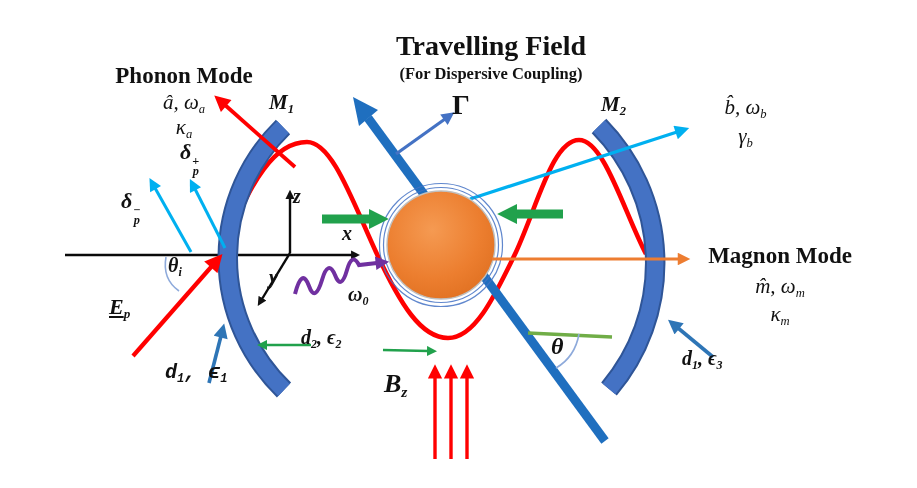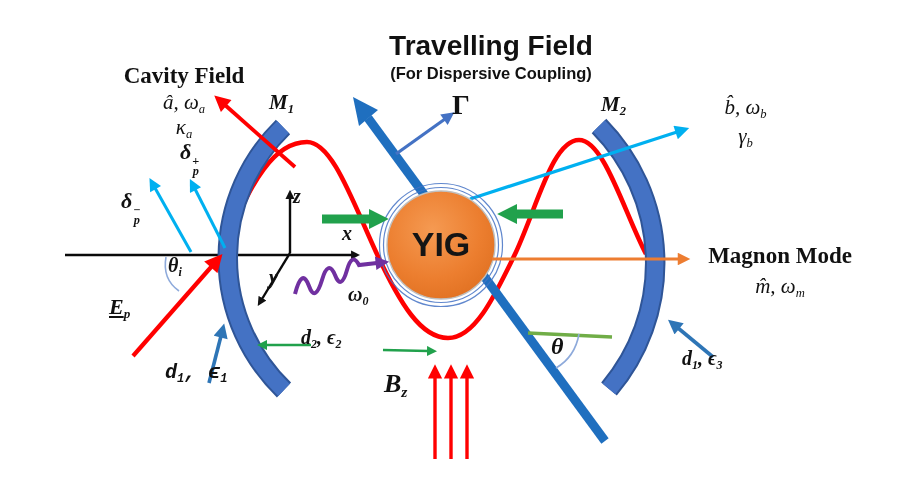--- a/index.html
+++ b/index.html
@@ -3,21 +3,21 @@
 <meta charset="utf-8">
 <style>
   html,body{margin:0;padding:0;background:#fff;}
   #fig{position:relative;width:917px;height:488px;background:#fff;overflow:hidden;
        font-family:"Liberation Serif",serif;color:#111;}
   #art{position:absolute;left:0;top:0;}
   .lbl{position:absolute;white-space:nowrap;font-weight:bold;line-height:1.05;}
   .math{font-style:italic;}
   .math sub{font-size:0.6em;font-style:italic;font-weight:bold;vertical-align:-0.3em;line-height:0;}
   .roman{font-style:normal;}
-  .sans{font-family:Liberation Sans, sans-serif;font-style:normal;}
+  .sans{font-family:Liberation Serif, serif;font-style:normal;}
   .block{position:absolute;text-align:center;}
   .block .h{font-size:23px;font-weight:bold;line-height:1.2;}
   .block .m{font-size:21px;font-weight:normal;font-style:italic;line-height:1.2;}
   .block .m sub{font-size:0.6em;vertical-align:-0.3em;line-height:0;}
   .stk{display:inline-flex;flex-direction:column;align-items:center;font-size:0.56em;
        line-height:0.8;vertical-align:-0.5em;margin-left:1px;}
   .stk .t{font-style:normal;}
   .stk .b{font-style:italic;}
   #title-block{position:absolute;left:330px;top:30px;width:322px;text-align:center;}
   #title-block .t1{font-size:28px;font-weight:bold;}
@@ -133,33 +133,34 @@
     <line x1="209" y1="383" x2="221" y2="336" stroke="#2E75B6" stroke-width="3.6" marker-end="url(#mk-dblue)"></line>
     <line x1="713" y1="357" x2="678" y2="328" stroke="#2E75B6" stroke-width="3.6" marker-end="url(#mk-dblue)"></line>
   </svg>
 
   <div id="title-block">
     <div class="t1 sans">Travelling Field</div>
     <div class="t2 sans">(For Dispersive Coupling)</div>
   </div>
 
   <div class="block" style="left:104px;top:62px;width:160px;">
-    <div class="h">Cavity Field</div>
+    <div class="h">Phonon Mode</div>
     <div class="m"><span>â, ω</span><sub>a</sub></div>
     <div class="m"><span>κ</span><sub>a</sub></div>
   </div>
 
   <div class="block" style="left:658px;top:95px;width:175px;">
     <div class="m" style="margin-bottom:4px;"><span>b̂, ω</span><sub>b</sub></div>
     <div class="m"><span>γ</span><sub>b</sub></div>
   </div>
 
   <div class="block" style="left:684px;top:242px;width:192px;">
     <div class="h" style="margin-bottom:4px;">Magnon Mode</div>
     <div class="m" style="margin-bottom:3px;"><span>m̂, ω</span><sub>m</sub></div>
+    <div class="m"><span>κ</span><sub>m</sub></div>
   </div>
 
   <div class="lbl math" style="left:269px;top:91px;font-size:21px;"><span>M</span><sub>1</sub></div>
   <div class="lbl math" style="left:601px;top:93px;font-size:21px;"><span>M</span><sub>2</sub></div>
 
   <div class="lbl roman" style="left:452px;top:90px;font-size:28px;">Γ</div>
 
   <div class="lbl math" style="left:180px;top:140px;font-size:22px;"><span>δ</span><span class="stk">
         <span class="t">+</span>
         <span class="b">p</span>
@@ -176,14 +177,13 @@
   <div class="lbl math" style="left:551px;top:334px;font-size:24px;">θ</div>
 
   <div class="lbl math" style="left:165px;top:362px;font-size:20px;font-family:Liberation Mono, monospace;"><span>d</span><sub>1</sub><span>, ϵ</span><sub>1</sub></div>
   <div class="lbl math" style="left:301px;top:327px;font-size:20px;"><span>d</span><sub>2</sub><span>, ϵ</span><sub>2</sub></div>
   <div class="lbl math" style="left:682px;top:348px;font-size:20px;"><span>d</span><sub>1</sub><span>, ϵ</span><sub>3</sub></div>
 
   <div class="lbl math" style="left:342px;top:223px;font-size:20px;">x</div>
   <div class="lbl math" style="left:269px;top:267px;font-size:20px;">y</div>
   <div class="lbl math" style="left:293px;top:186px;font-size:20px;">z</div>
 
-  <div class="lbl sans" style="left:394px;top:227px;width:94px;text-align:center;font-size:34px;font-weight:600;color:#151515;">YIG</div>
 </div>
 
 </body></html>

